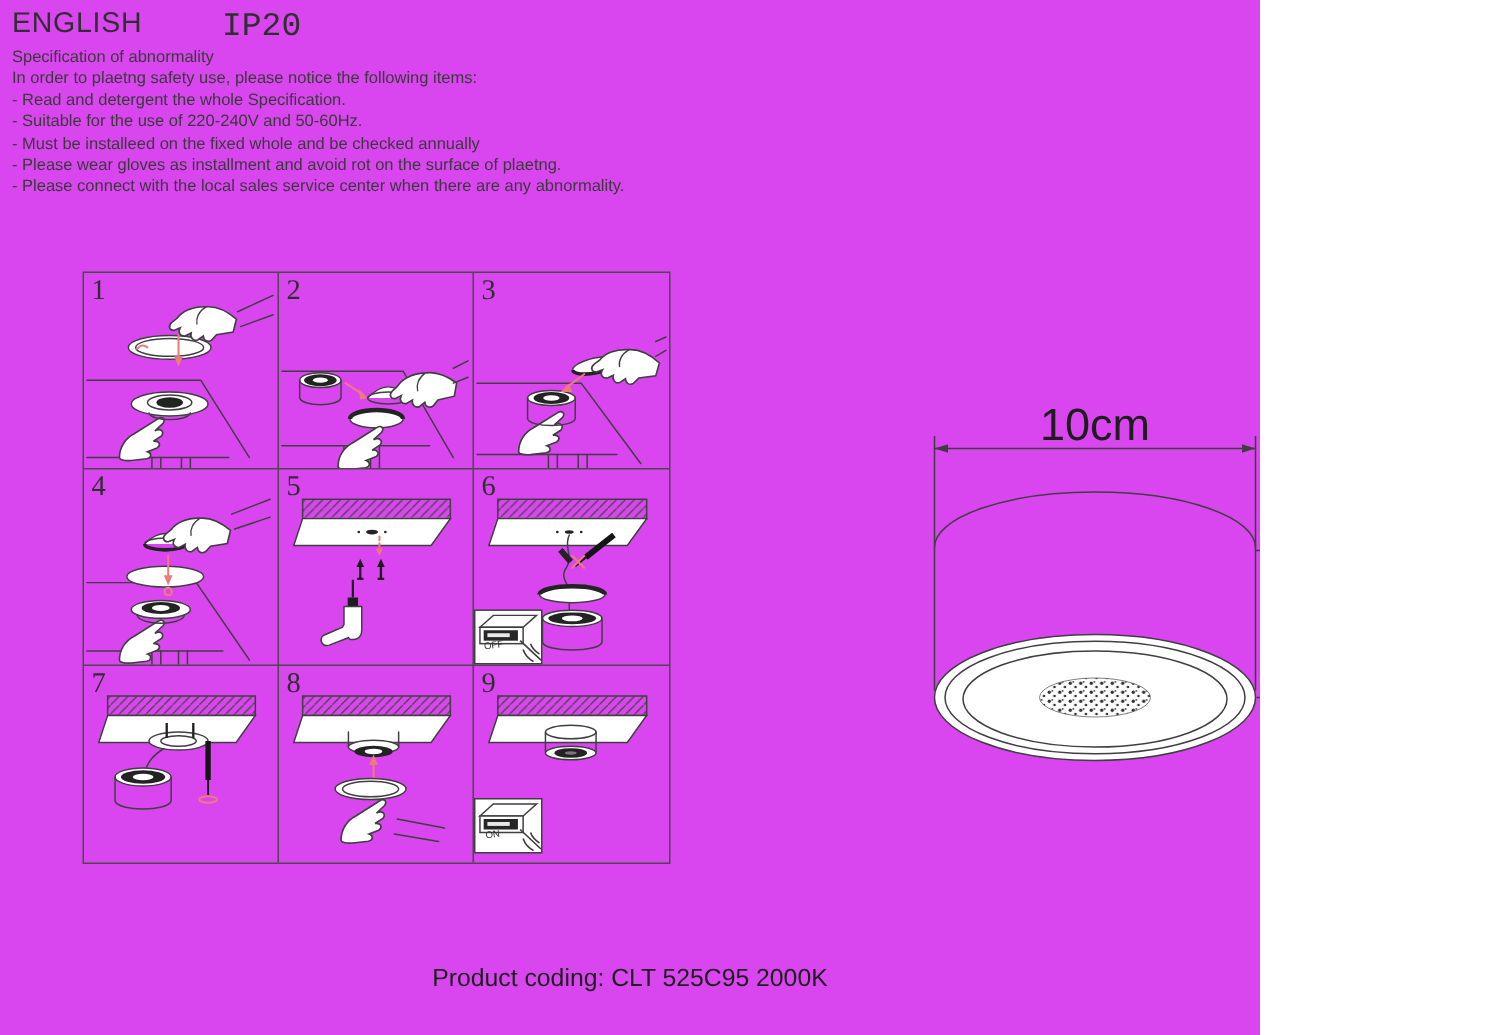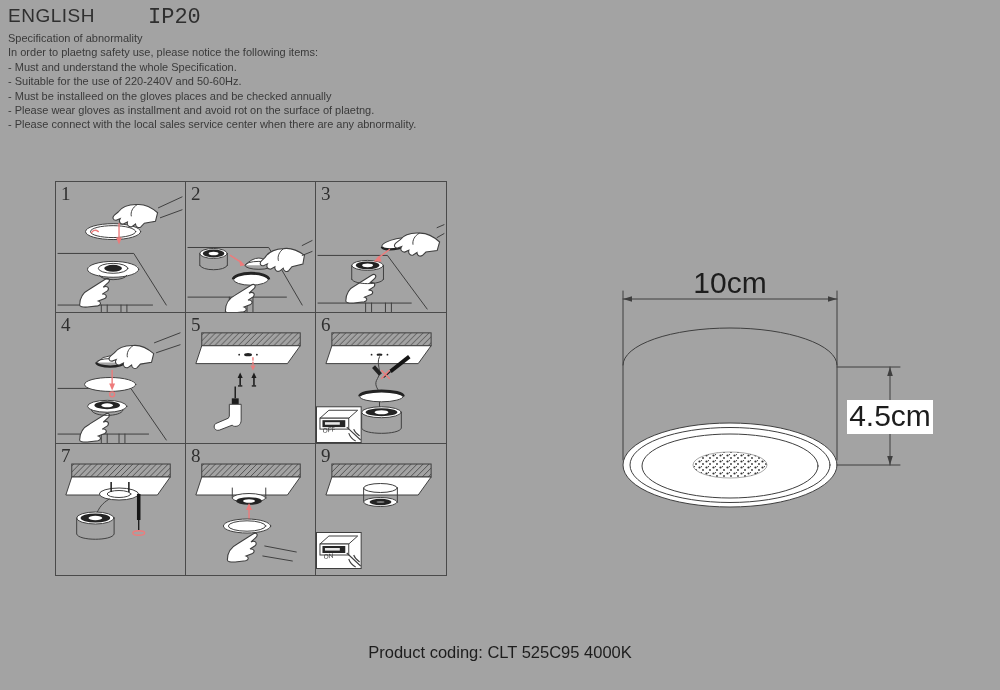--- a/index.html
+++ b/index.html
@@ -1,16 +1,16 @@
 <!DOCTYPE html>
 <html><head>
 <meta charset="utf-8">
 <style>
   html,body{margin:0;padding:0;background:#fff;}
-  #page{position:relative;width:1000px;height:690px;background:#a3a3a3;overflow:hidden;
+  #page{position:relative;width:840px;height:690px;background:#d946ef;overflow:hidden;
         font-family:"Liberation Sans",sans-serif;color:#2e2e2e;}
   .abs{position:absolute;}
   #hdr-lang{left:8px;top:5px;font-size:19px;letter-spacing:.5px;color:#2f2f2f;}
   #hdr-ip{left:148px;top:5px;font-size:22px;color:#2f2f2f;font-family:Liberation Mono, monospace;}
   #spec{left:8px;top:31px;font-size:11px;line-height:14.4px;color:#3a3a3a;}
   #steps-grid{left:55px;top:181px;width:392px;height:395px;border:1px solid #4a4a4a;
               display:grid;grid-template-columns:repeat(3,1fr);grid-template-rows:repeat(3,1fr);
               box-sizing:border-box;}
   .cell{position:relative;border-right:1px solid #4a4a4a;border-bottom:1px solid #4a4a4a;}
   .cell:nth-child(3n){border-right:none;}
@@ -74,23 +74,23 @@
 </svg>
 
 <div id="page">
 
   <div class="abs" id="hdr-lang">ENGLISH</div>
   <div class="abs" id="hdr-ip">IP20</div>
 
   <div class="abs" id="spec">
     <div>Specification of abnormality</div>
     <div>In order to plaetng safety use, please notice the following items:</div>
-    <div>- Must and understand the whole Specification.</div>
+    <div>- Read and detergent the whole Specification.</div>
     <div>- Suitable for the use of 220-240V and 50-60Hz.</div>
-    <div>- Must be installeed on the gloves places and be checked annually</div>
+    <div>- Must be installeed on the fixed whole and be checked annually</div>
     <div>- Please wear gloves as installment and avoid rot on the surface of plaetng.</div>
     <div>- Please connect with the local sales service center when there are any abnormality.</div>
   </div>
 
   <div class="abs" id="steps-grid">
 
     <div class="cell">
       <div class="stepnum">1</div>
       <svg viewBox="0 0 131 131" preserveAspectRatio="none">
         <path class="ln" d="M2,72 L79,72 L112,124"></path>
@@ -293,15 +293,15 @@
     <ellipse cx="130" cy="203" rx="37" ry="13" fill="url(#speck)" stroke="#555" stroke-width="0.5"></ellipse>
     <line class="ln" x1="237" y1="105" x2="300" y2="105" stroke-width="1.2"></line>
     <line class="ln" x1="238" y1="203" x2="300" y2="203" stroke-width="1.2"></line>
     <line class="ln" x1="290" y1="105" x2="290" y2="203" stroke-width="1.2"></line>
     <polygon fill="#3f3f3f" points="290,105 287.2,114 292.8,114"></polygon>
     <polygon fill="#3f3f3f" points="290,203 287.2,194 292.8,194"></polygon>
     <rect x="247" y="138" width="86" height="34" fill="#fff"></rect>
     <text class="dimtext" x="290" y="164" text-anchor="middle">4.5cm</text>
   </svg>
 
-  <div class="abs" id="footer">Product coding: CLT 525C95 4000K</div>
+  <div class="abs" id="footer">Product coding: CLT 525C95 2000K</div>
 
 </div>
 
 </body></html>

